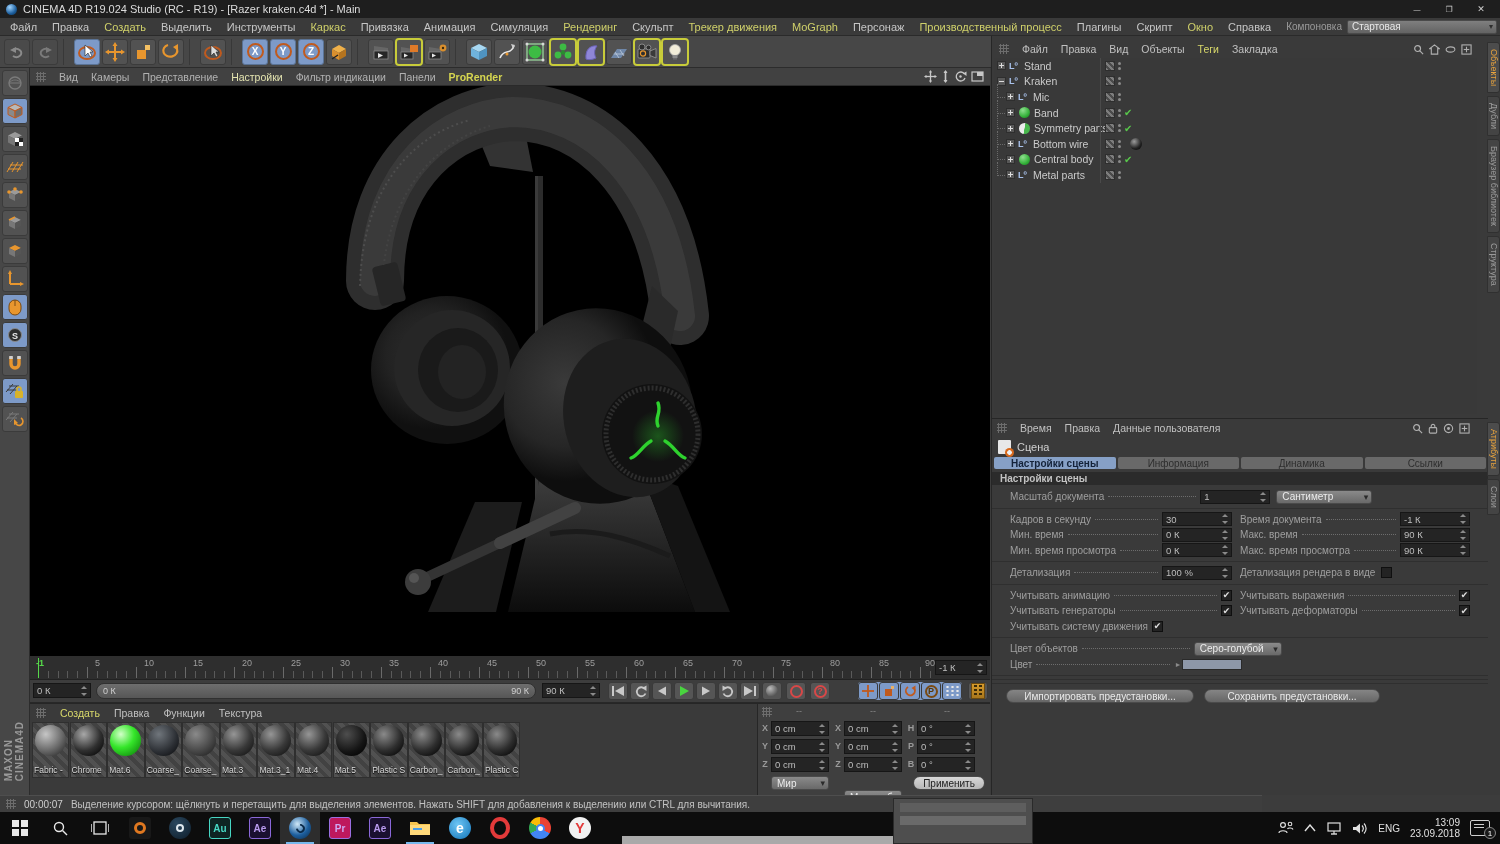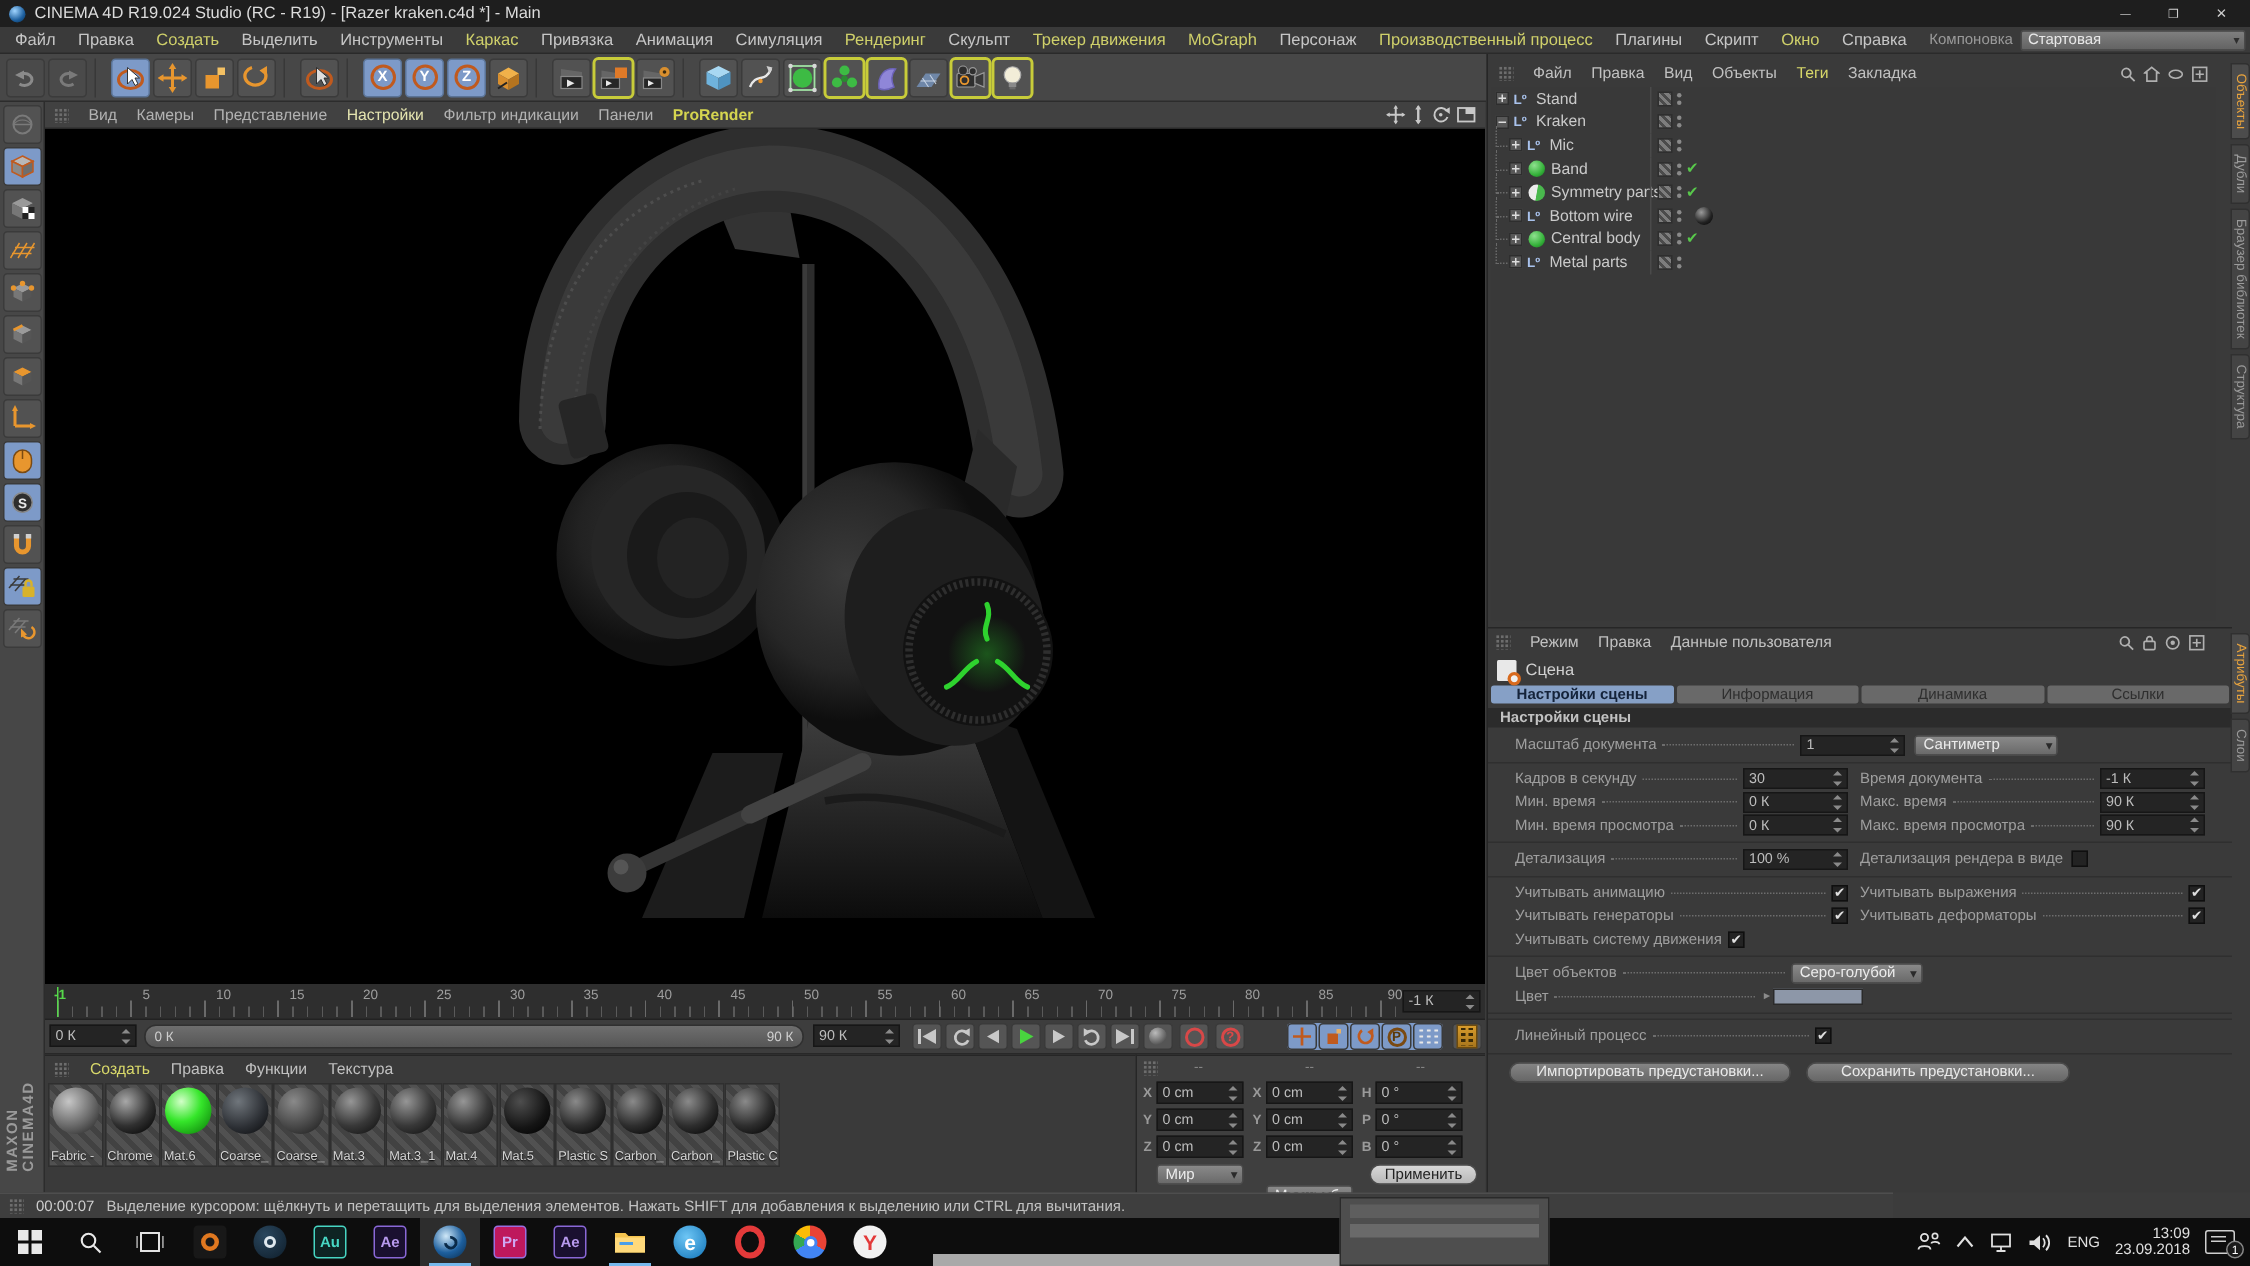--- a/index.html
+++ b/index.html
@@ -1065,21 +1065,21 @@
   <div class="side-tabs" style="top:6px;">
     <div class="vtab active">Объекты</div>
     <div class="vtab">Дубли</div>
     <div class="vtab">Браузер библиотек</div>
     <div class="vtab">Структура</div>
   </div>
 
   <div class="am" style="border-top:1px solid #262626;">
     <div class="om-menu" style="position:relative; left:0; top:0;">
       <span class="grip"></span>
-      <span>Режим</span>
+      <span>Время</span>
       <span>Правка</span>
       <span>Данные пользователя</span>
       <span class="corner-icons">
         <svg width="11" height="11" viewBox="0 0 12 12">
             <circle cx="5" cy="5" r="3.2" fill="none" stroke="#b0b0b0" stroke-width="1.3"></circle>
             <line x1="7.5" y1="7.5" x2="11" y2="11" stroke="#b0b0b0" stroke-width="1.3"></line>
           </svg>
         <svg width="10" height="11" viewBox="0 0 10 12">
             <rect x="1" y="5" width="8" height="6" rx="1" fill="none" stroke="#b0b0b0" stroke-width="1.2"></rect>
             <path d="M3,5 L3,3.5 A2,2 0 0 1 7,3.5 L7,5" fill="none" stroke="#b0b0b0" stroke-width="1.2"></path>
@@ -1244,26 +1244,20 @@
           <span class="flab" style="padding-left:8px">Цвет</span>
           <span class="lead" style="max-width:134px"></span>
           <span class="tri on"></span>
           <span class="swatch"></span>
           <span style="flex:1.4"></span>
         </div>
       <div class="fdiv"></div>
 
       <div class="fdiv"></div>
 
-      <div class="frow">
-          <span class="flab" style="padding-left:8px">Линейный процесс</span>
-          <span class="lead" style="max-width:104px"></span>
-          <span class="chk on"></span>
-          <span style="flex:1.6"></span>
-        </div>
       <div class="fdiv"></div>
 
       <div class="frow" style="gap:10px; height:18px;">
         <span class="pill" style="width:188px; margin-left:4px;">
             <span>Импортировать предустановки...</span>
           </span>
         <span class="pill" style="width:176px;">
             <span>Сохранить предустановки...</span>
           </span>
       </div>

